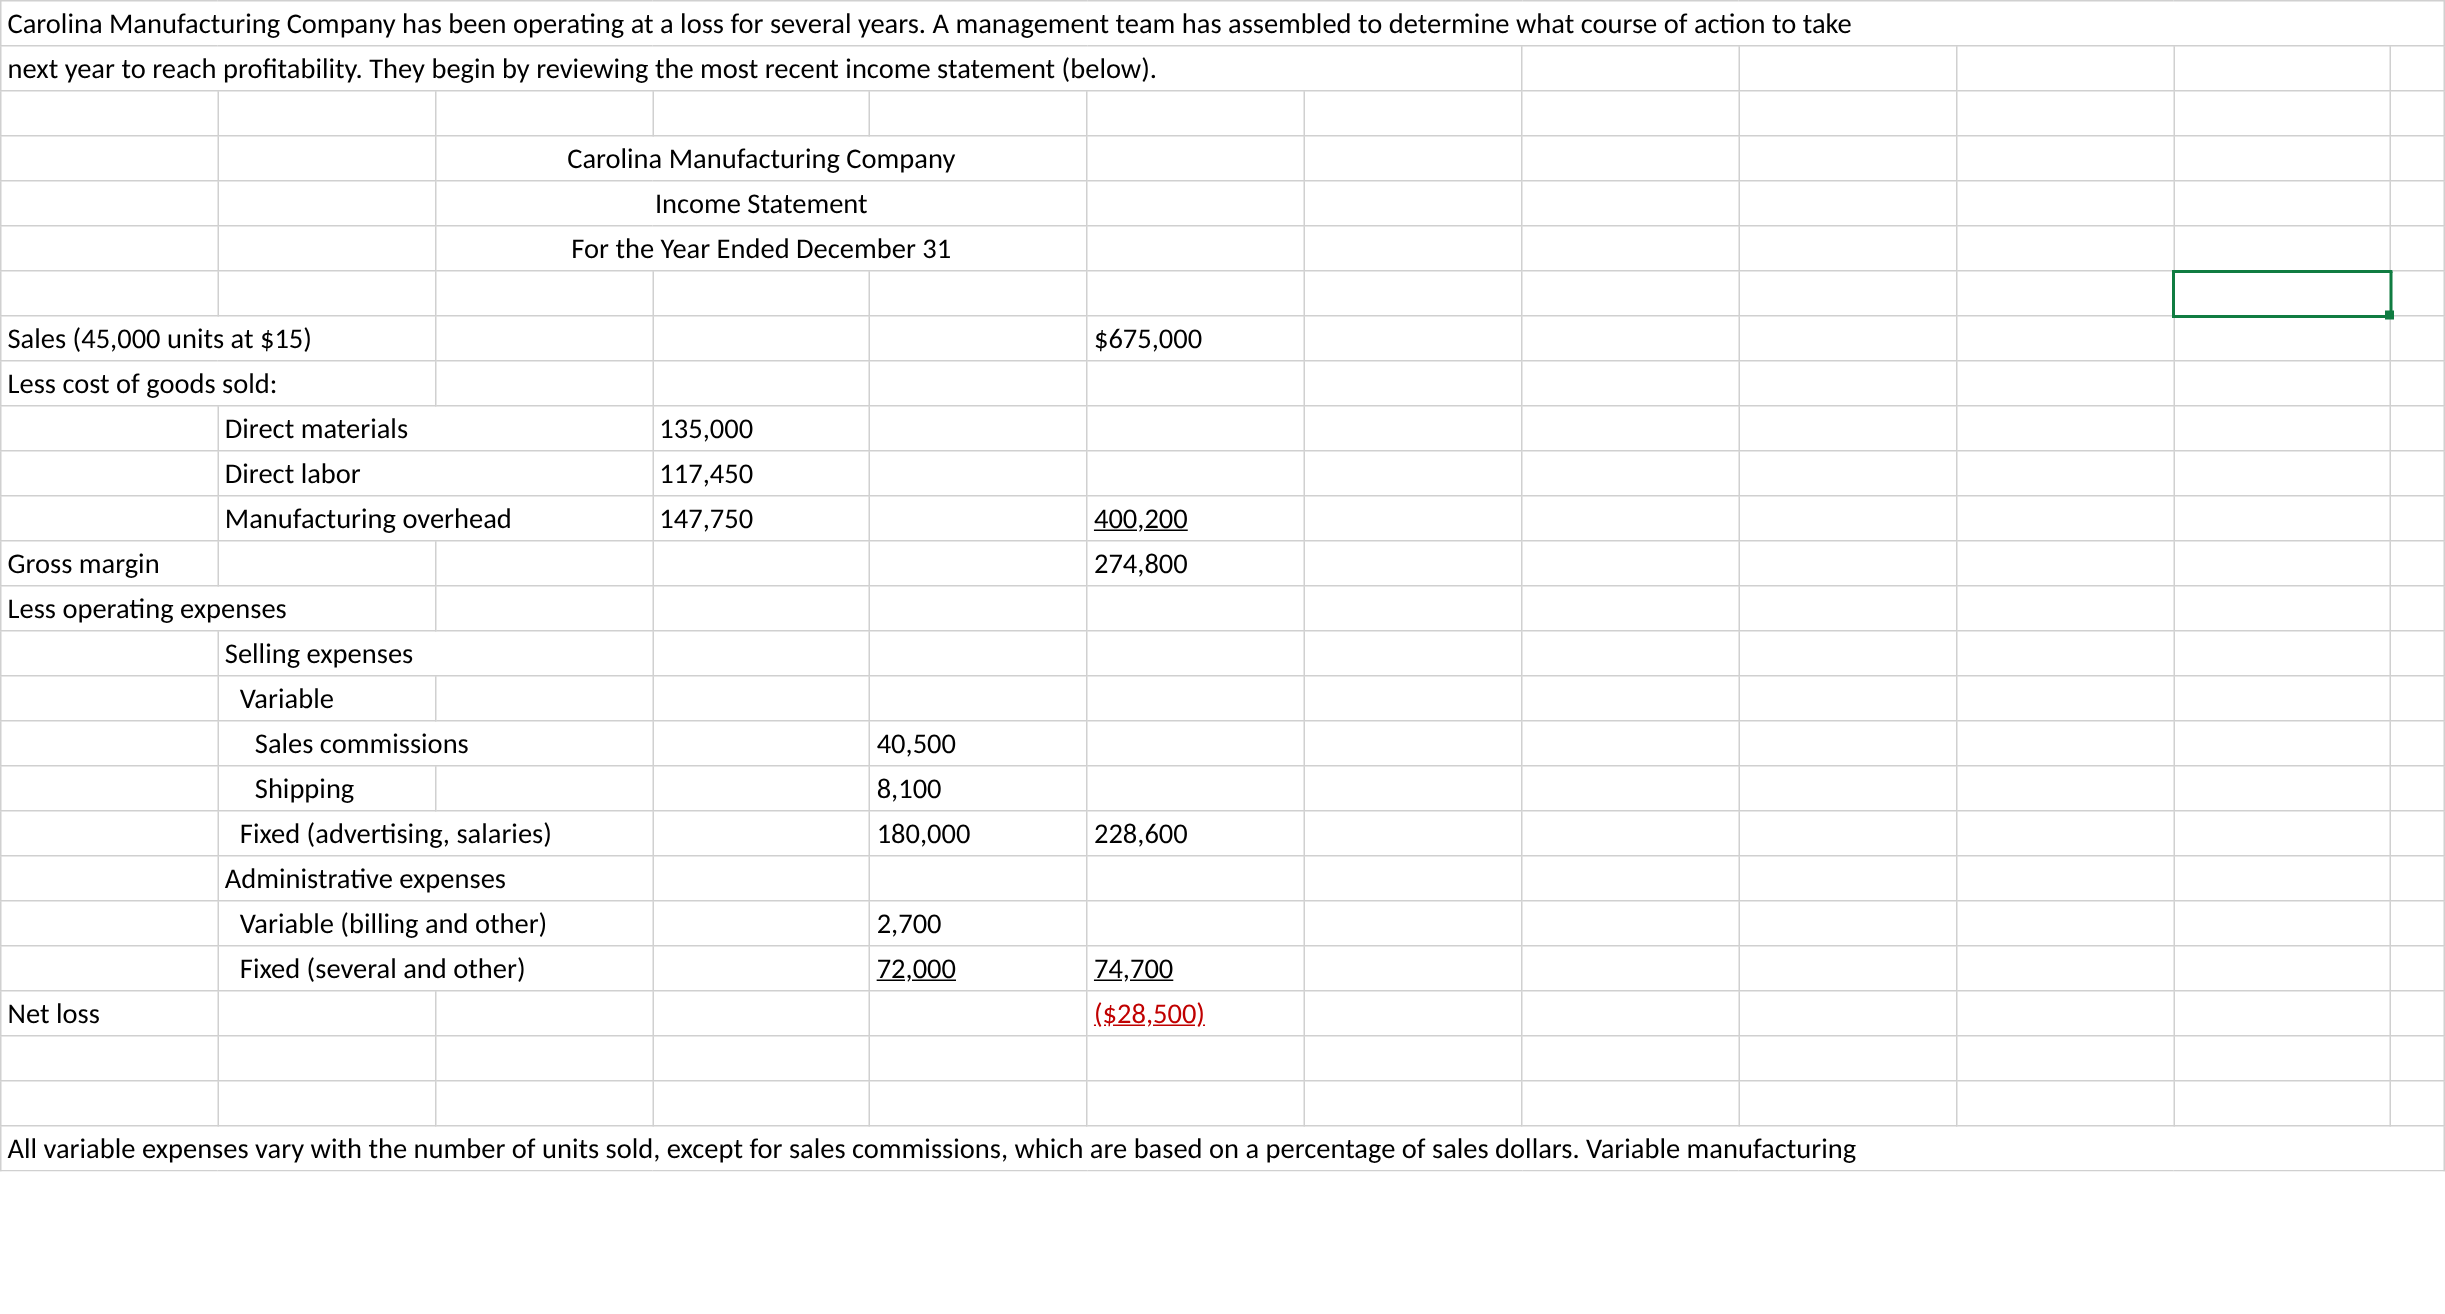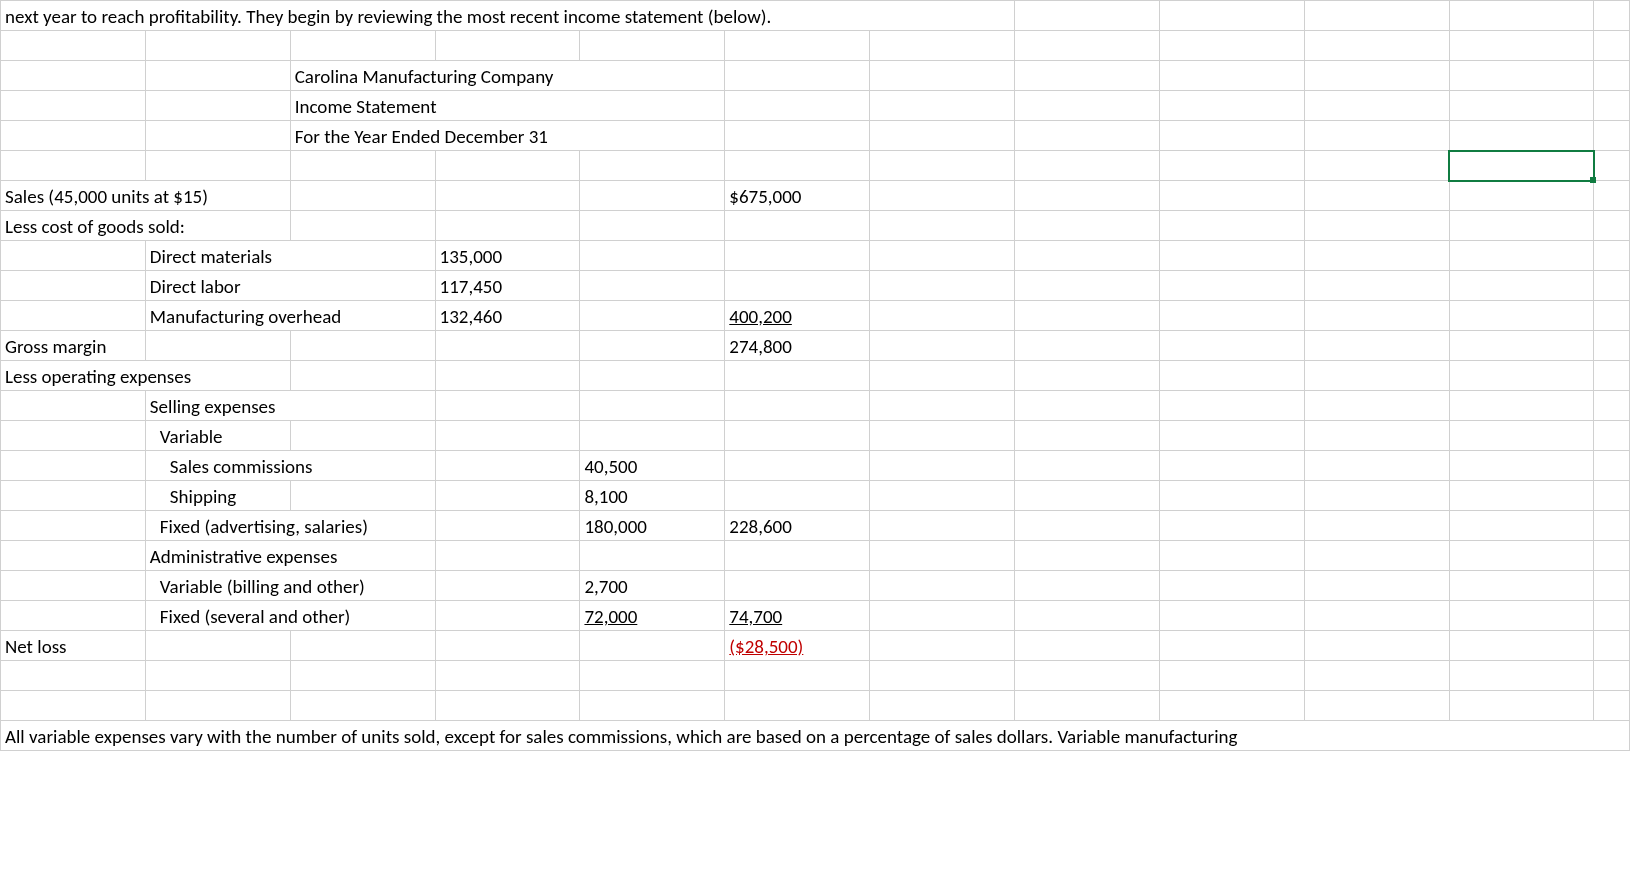--- a/index.html
+++ b/index.html
@@ -19,21 +19,21 @@
   }
   table.sheet td {
     border: 1px solid #d0d0d0;
     height: 30px;
     padding: 2px 4px;
     vertical-align: bottom;
     white-space: nowrap;
     overflow: visible;
   }
   .no-border-top td { border-top: none; }
-  .center { }
+  .center { text-align: center; }
   .right { }
   .underline { text-decoration: underline; }
   .red { color: #c00000; }
   .indent1 { padding-left: 14px !important; }
   .indent2 { padding-left: 24px !important; }
   .selected {
     border: 2px solid #107c41 !important;
     position: relative;
   }
   .selected::after {
@@ -71,20 +71,23 @@
       <col class="cF">
       <col class="cG">
       <col class="cH">
     <col class="cI">
       <col class="cJ">
       <col class="cK">
       <col class="cL">
   </colgroup>
 
   <tbody>
+      <tr class="no-border-top">
+    <td colspan="12">Carolina Manufacturing Company has been operating at a loss for several years.  A management team has assembled to determine what course of action to take</td>
+  </tr>
   <tr>
     <td colspan="7">next year to reach profitability. They begin by reviewing the most recent income statement (below).</td>
     <td></td>
         <td></td>
         <td></td>
         <td></td>
         <td></td>
   </tr>
   <tr>
     <td></td>
@@ -198,21 +201,21 @@
         <td></td>
         <td></td>
         <td></td>
         <td></td>
         <td></td>
         <td></td>
   </tr>
   <tr>
     <td></td>
     <td colspan="2">Manufacturing overhead</td>
-    <td class="right">132,460</td>
+    <td class="right">147,750</td>
     <td></td>
     <td class="right underline">400,200</td>
     <td></td>
         <td></td>
         <td></td>
         <td></td>
         <td></td>
         <td></td>
   </tr>
   <tr>

